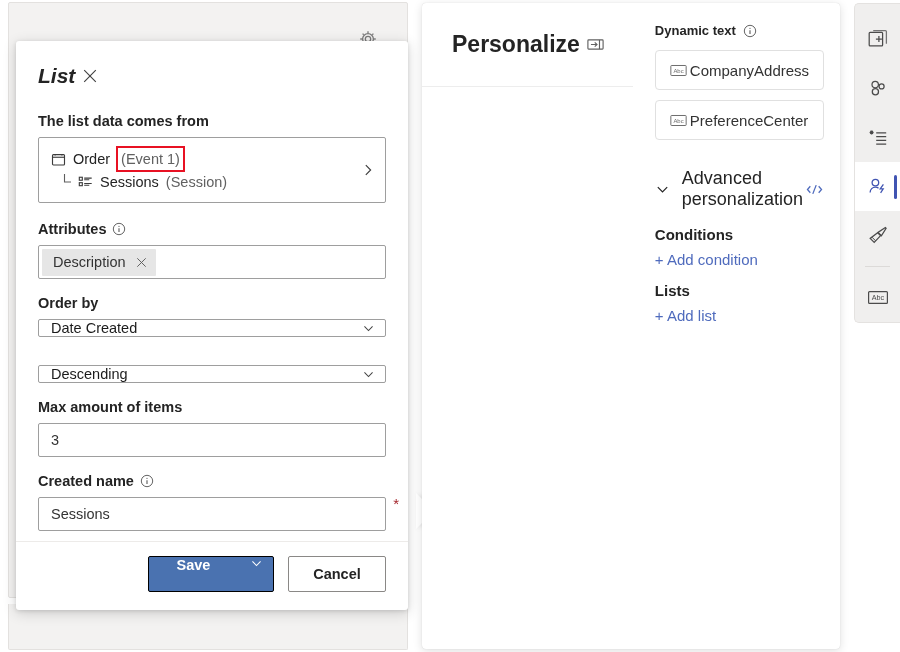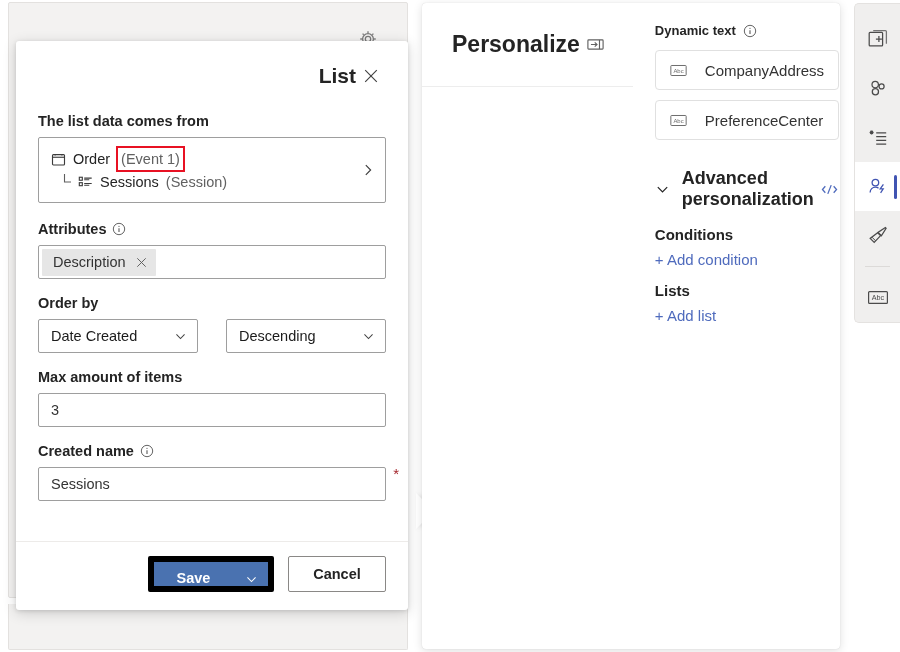--- a/index.html
+++ b/index.html
@@ -68,21 +68,22 @@
     border-top: 18px solid transparent;
     border-bottom: 18px solid transparent;
     border-left: 18px solid #ffffff;
     filter: drop-shadow(2px 0 2px rgba(0,0,0,0.10));
   }
 
   .dlg-header {
     padding: 22px 22px 6px 22px;
     display: flex;
     align-items: flex-start;
-    justify-content: flex-end;
+    justify-content: flex-start;
+    font-style: italic;
   }
   .dlg-title {
     font-size: 21px;
     font-weight: 600;
     color: #242424;
     letter-spacing: 0;
     line-height: 26px;
   }
   .dlg-close {
     width: 30px; height: 30px;
@@ -176,21 +177,21 @@
     gap: 10px;
     padding: 0 9px 0 11px;
     font-size: 14.5px;
     color: #333333;
     border-radius: 1px;
   }
   .chip-x { color: #5e5e5e; display:flex; cursor:pointer; }
   .chip-x svg { width: 11px; height: 11px; display:block; }
 
   
-  .row2 { display: flex; gap: 28px; margin-bottom: 14px; }
+  .row2 { display: flex; gap: 28px; margin-bottom: 14px; flex-direction: column; }
   .dropdown {
     flex: 1;
     border: 1px solid #9e9e9e;
     border-radius: 2px;
     height: 34px;
     background: #ffffff;
     display: flex;
     align-items: center;
     justify-content: space-between;
     padding: 0 10px 0 12px;
@@ -228,28 +229,28 @@
   
   .dlg-footer {
     border-top: 1px solid #edebe9;
     padding: 14px 22px 18px 22px;
     display: flex;
     justify-content: flex-end;
     gap: 14px;
   }
   .btn-split {
     display: flex;
-    align-items: flex-end;
+    align-items: flex-start;
     background: #4a72b0;
     color: #ffffff;
     border-radius: 2px;
     height: 36px;
     min-width: 126px;
     cursor: pointer;
-    border: 6px solid #000000;
+    border: 1px solid #000000;
   }
   .btn-split .lbl {
     flex: 1;
     display: flex; align-items: center; justify-content: center;
     font-size: 14.5px;
     font-weight: 600;
     padding: 0 14px;
   }
   .btn-split .sep {
     width: 1px; background: rgba(255,255,255,0.55);
@@ -304,40 +305,40 @@
     font-size: 13px;
     font-weight: 600;
     color: #242424;
     display: flex; align-items: center; gap: 7px;
     margin-bottom: 12px;
   }
   .dt-item {
     border: 1px solid #e0e0e0;
     border-radius: 4px;
     height: 40px;
-    display: flex; align-items: center; gap: 18px;
+    display: flex; align-items: center; gap: 3px;
     padding: 0 14px;
     margin-bottom: 10px;
     font-size: 15px;
     color: #333333;
     cursor: pointer;
     background: #ffffff;
   }
   .abc-ico { color: #6b6b6b; display: flex; }
   .abc-ico svg { width: 17px; height: 13px; display:block; }
 
   .adv-head {
     display: flex; align-items: center; justify-content: space-between;
     margin-top: 28px; margin-bottom: 14px;
     cursor: pointer;
   }
   .adv-left { display: flex; align-items: center; gap: 12px; }
   .adv-chev { color: #242424; display:flex; }
   .adv-chev svg { width: 15px; height: 15px; display:block; }
-  .adv-title { font-size: 18px; font-weight: 700; color: #242424; }
+  .adv-title { font-size: 18px; font-weight: 400; color: #242424; }
   .code-ico { color: #4f6bbd; display:flex; cursor:pointer; }
   .code-ico svg { width: 19px; height: 19px; display:block; }
 
   .sub-head {
     font-size: 15px; font-weight: 600; color: #242424;
     margin: 16px 0 8px 0;
   }
   .add-link {
     font-size: 15px;
     color: #4f6bbd;

